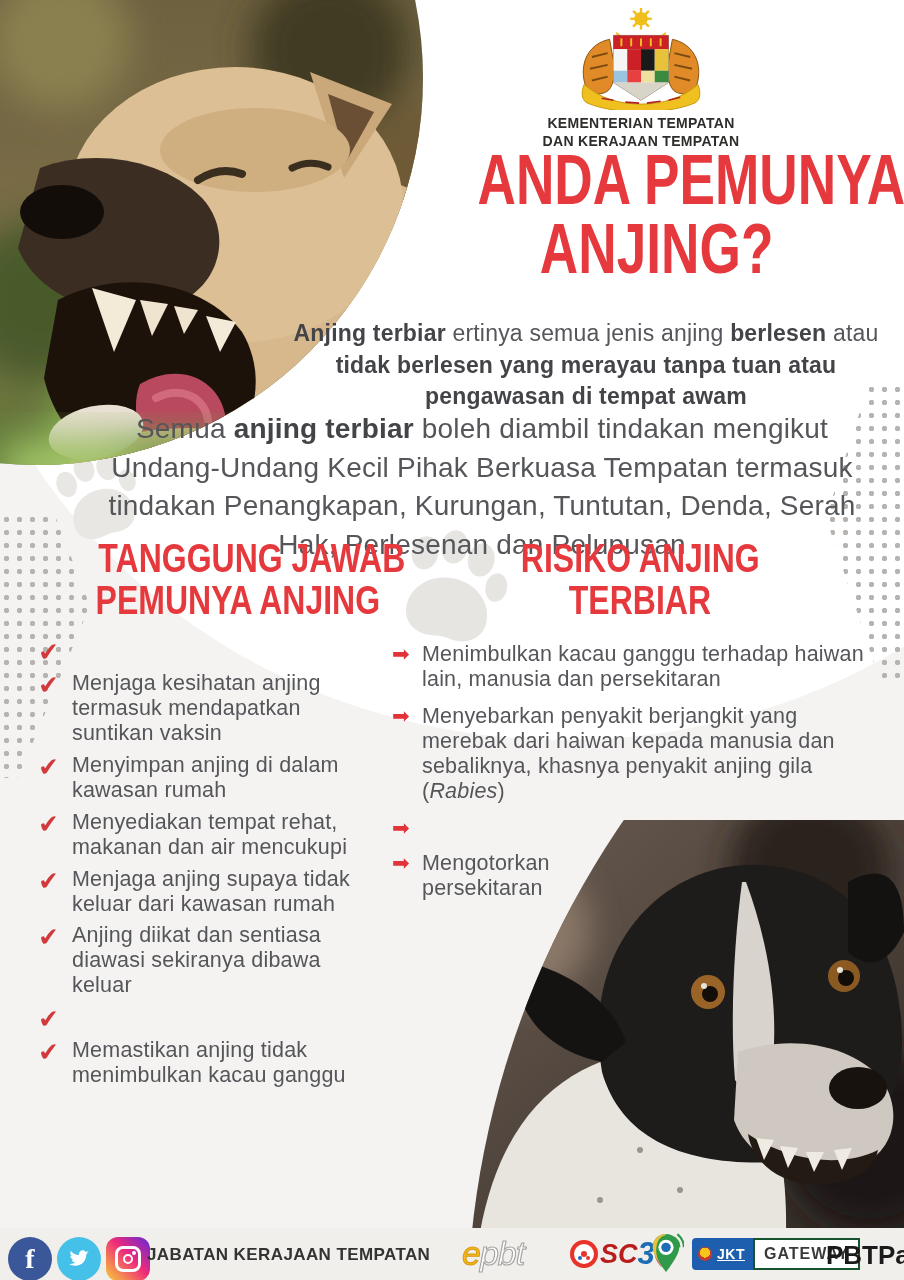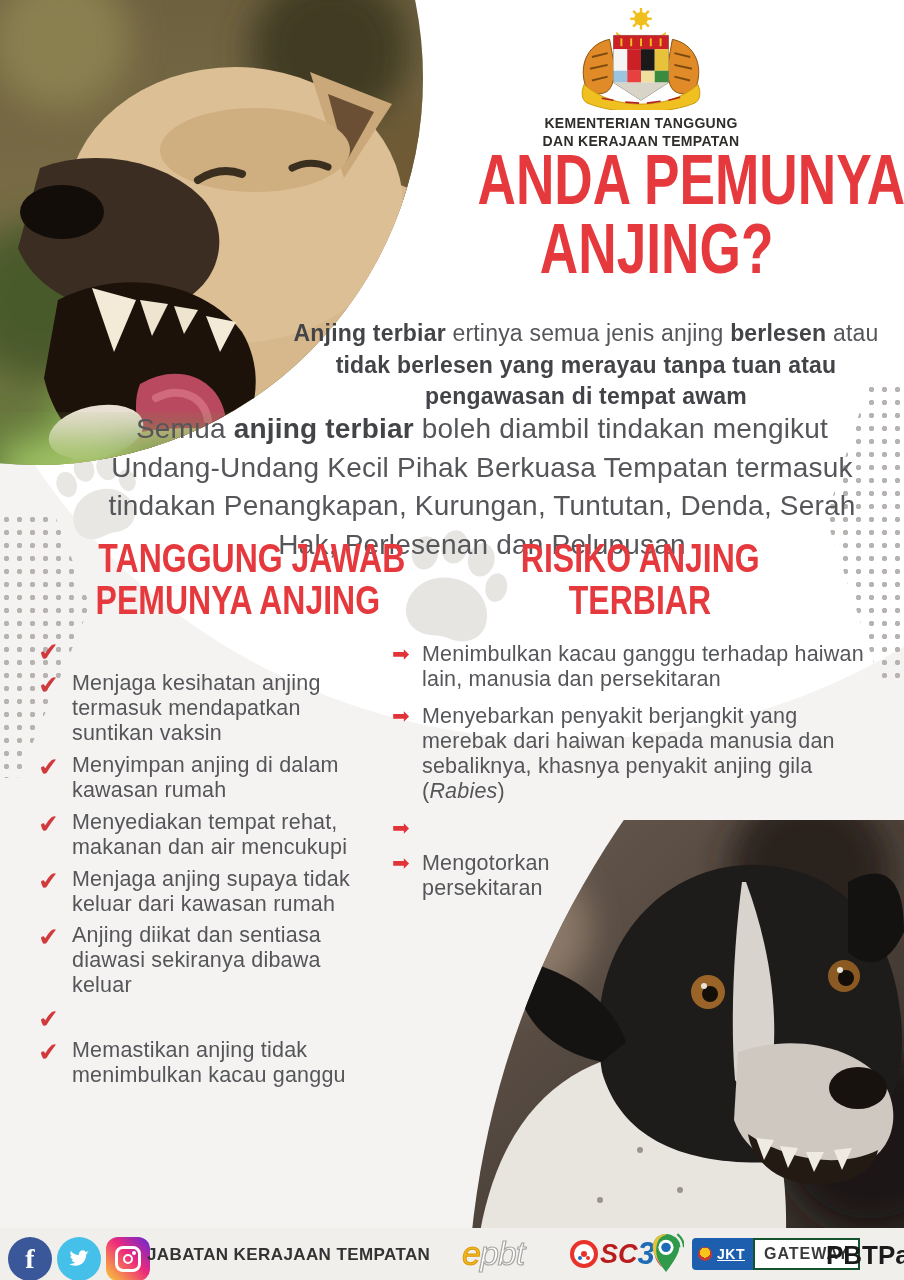--- a/index.html
+++ b/index.html
@@ -277,21 +277,21 @@
     <g stroke="#b02020" stroke-width="1.6">
       <line x1="36" y1="94" x2="48" y2="96"></line>
         <line x1="60" y1="98" x2="74" y2="99"></line>
       <line x1="82" y1="99" x2="96" y2="97"></line>
         <line x1="104" y1="96" x2="116" y2="93"></line>
     </g>
   </g>
 </svg>
 
 <div class="abs ministry">
-  <div>KEMENTERIAN TANGGUNG</div>
+  <div>KEMENTERIAN TEMPATAN</div>
   <div>DAN KERAJAAN TEMPATAN</div>
 </div>
 
 <div class="abs title">
   <div><span class="cond">ANDA PEMUNYA</span></div>
   <div><span class="cond">ANJING?</span></div>
 </div>
 
 <p class="abs p1"><b>Anjing terbiar</b><span> ertinya semua jenis anjing </span><b>berlesen</b><span> atau </span><b>tidak berlesen yang merayau tanpa tuan atau pengawasan di tempat awam</b></p>
 

